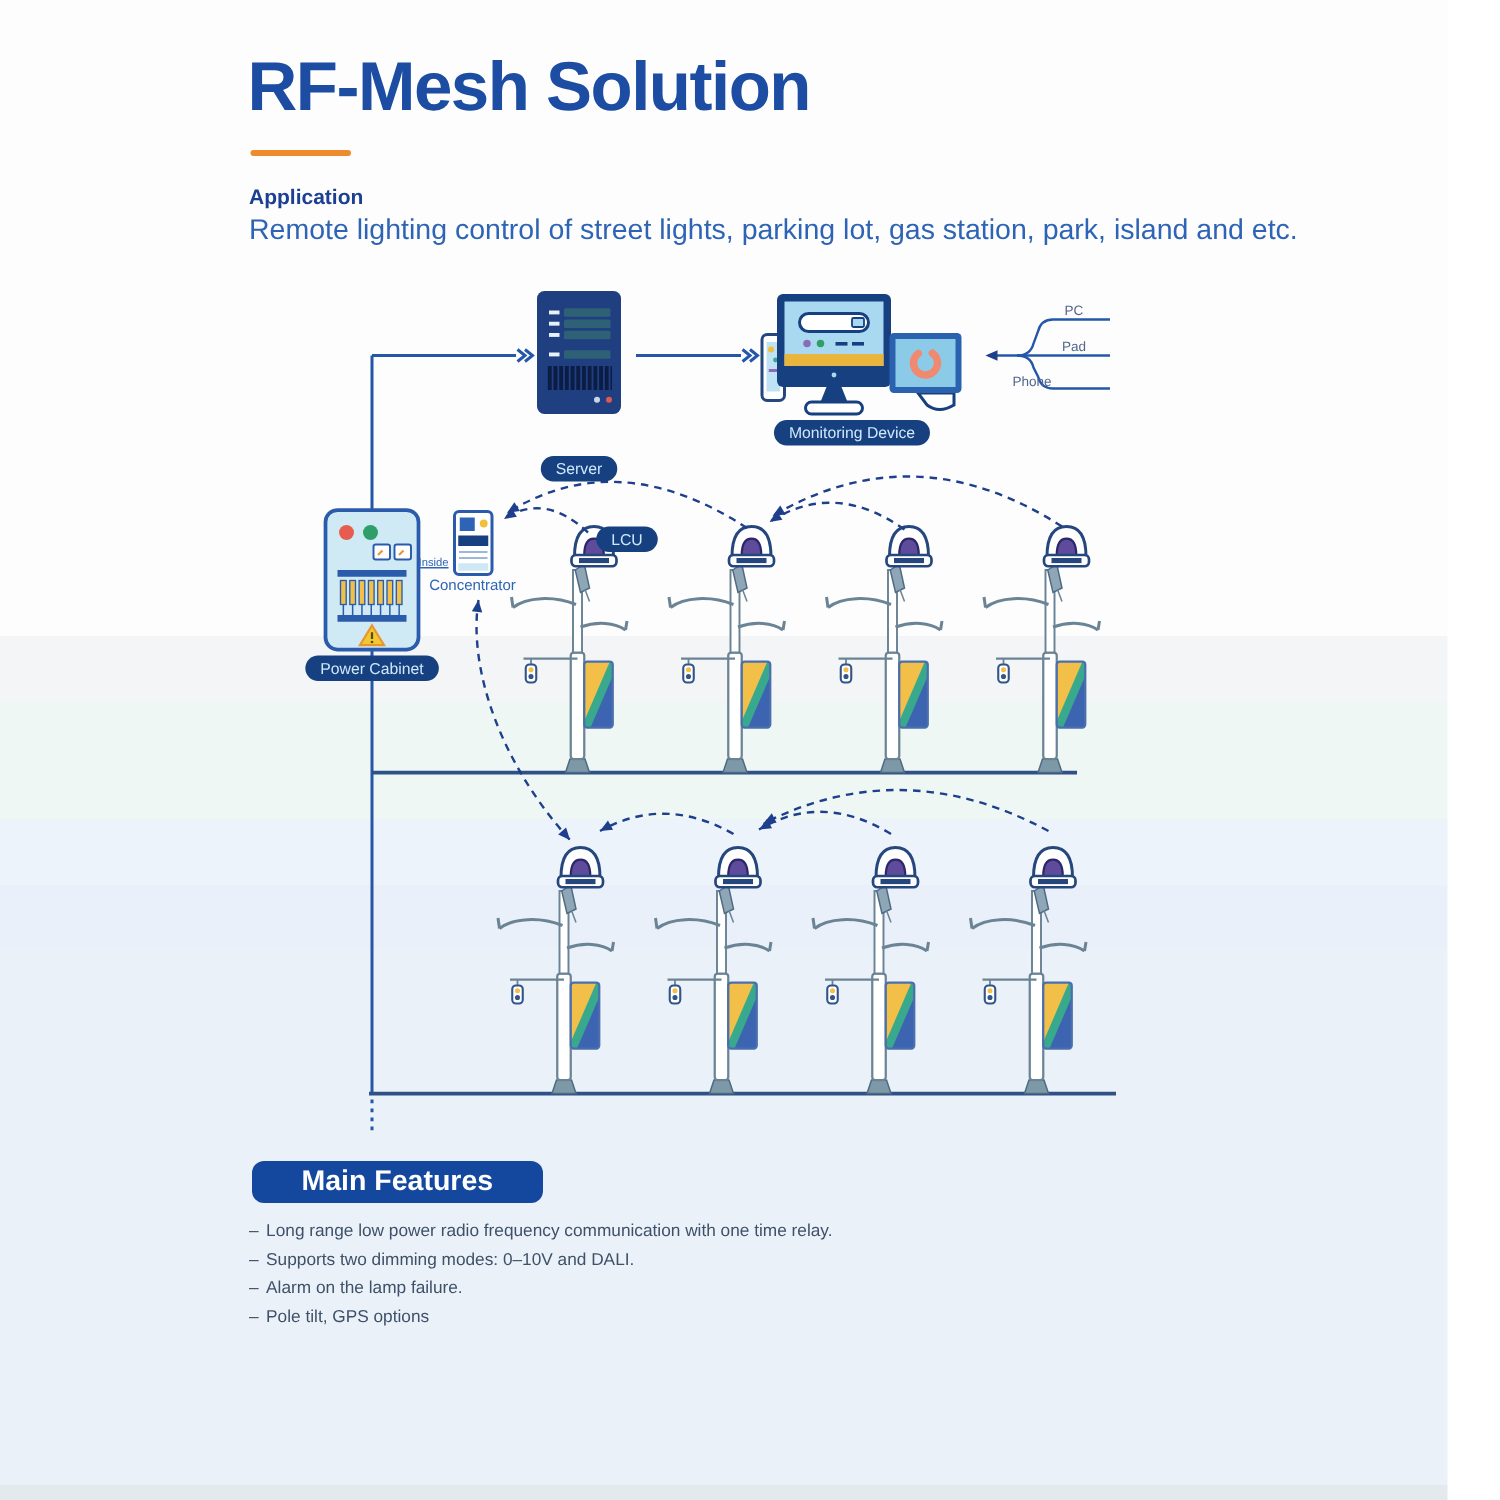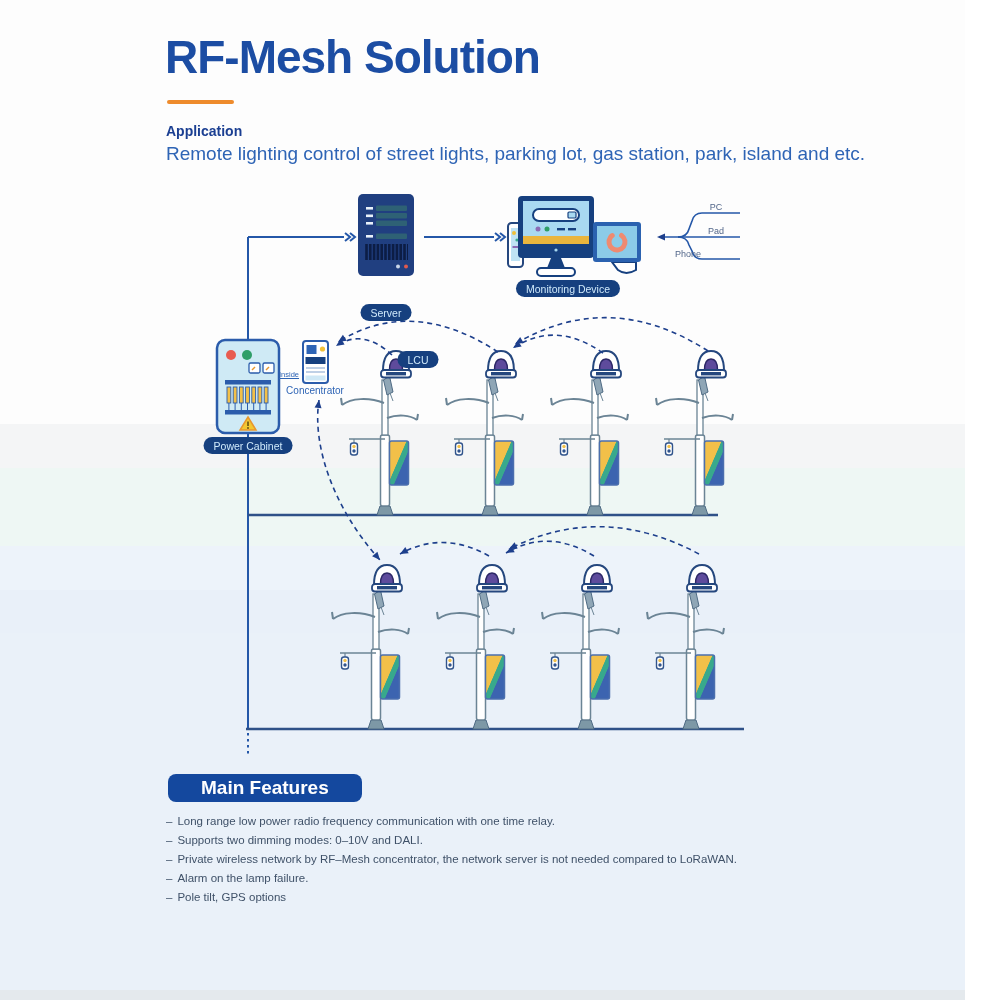--- a/index.html
+++ b/index.html
@@ -244,19 +244,18 @@
   <div class="abs tinylbl" style="left:279px;top:358px;margin-top:12px;">Inside</div>
   <div class="abs bracelbl" style="left:690px;top:202px;">PC</div>
   <div class="abs bracelbl" style="left:690px;top:226px;">Pad</div>
   <div class="abs bracelbl" style="left:662px;top:249px;">Phone</div>
 
   <div class="abs" id="features-head">Main Features</div>
   <div class="abs" id="features-list">
     <ul>
       <li><span class="bullet">–</span><span>Long range low power radio frequency communication with one time relay.</span></li>
       <li><span class="bullet">–</span><span>Supports two dimming modes: 0–10V and DALI.</span></li>
-      <li><span class="bullet">–</span><span>Private wireless network by RF–Mesh concentrator, the network server is not needed compared to LoRaWAN.</span></li>
       <li><span class="bullet">–</span><span>Alarm on the lamp failure.</span></li>
       <li><span class="bullet">–</span><span>Pole tilt, GPS options</span></li>
     </ul>
   </div>
 
 </div>
 
 </body></html>

